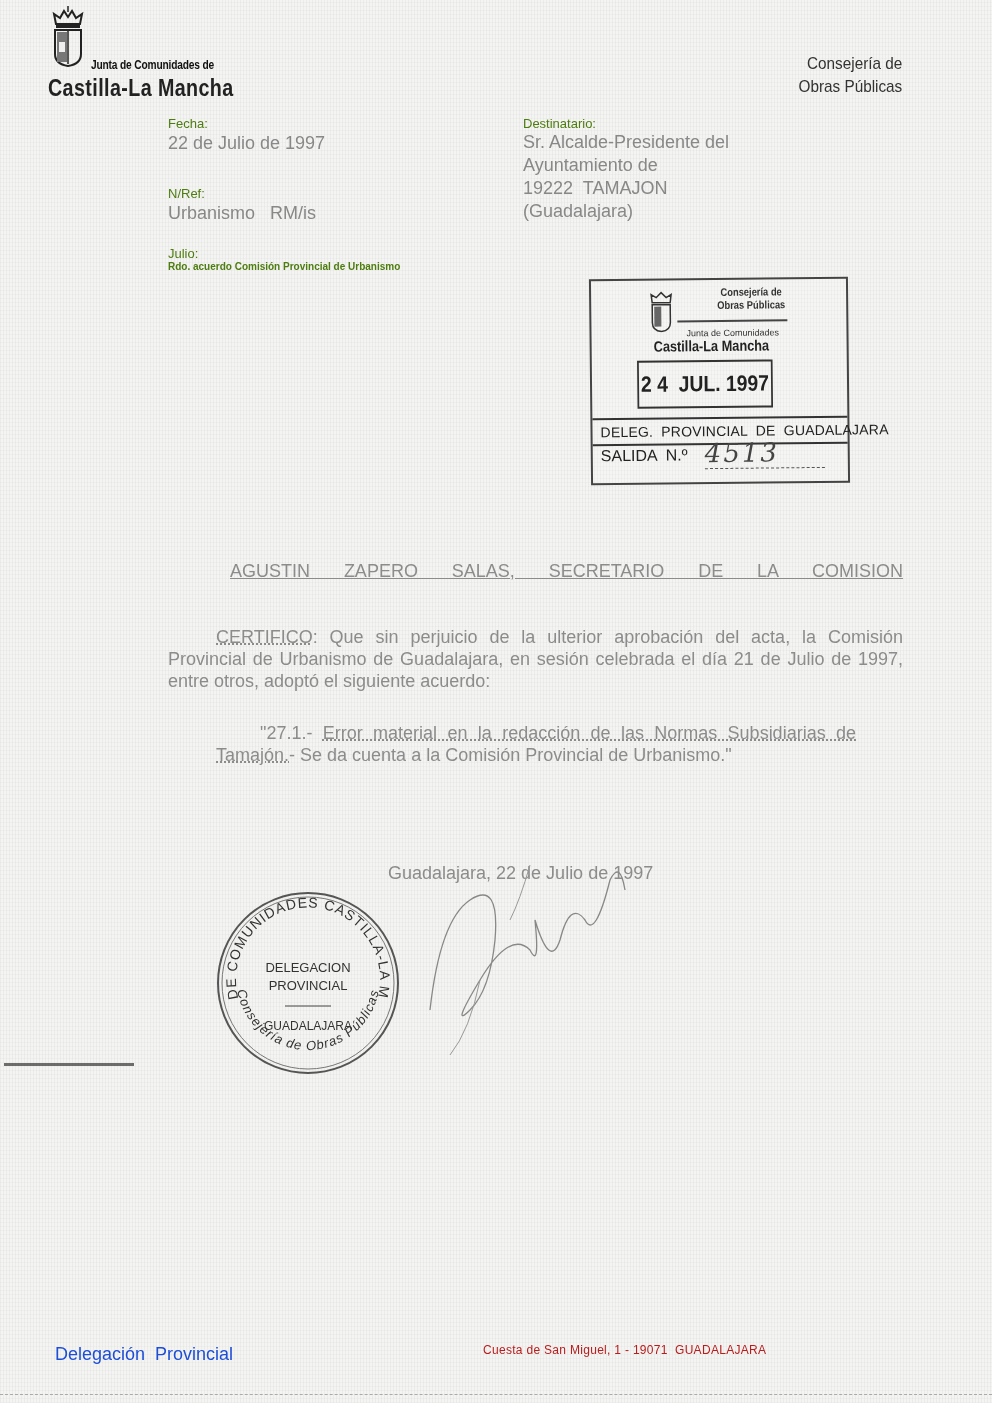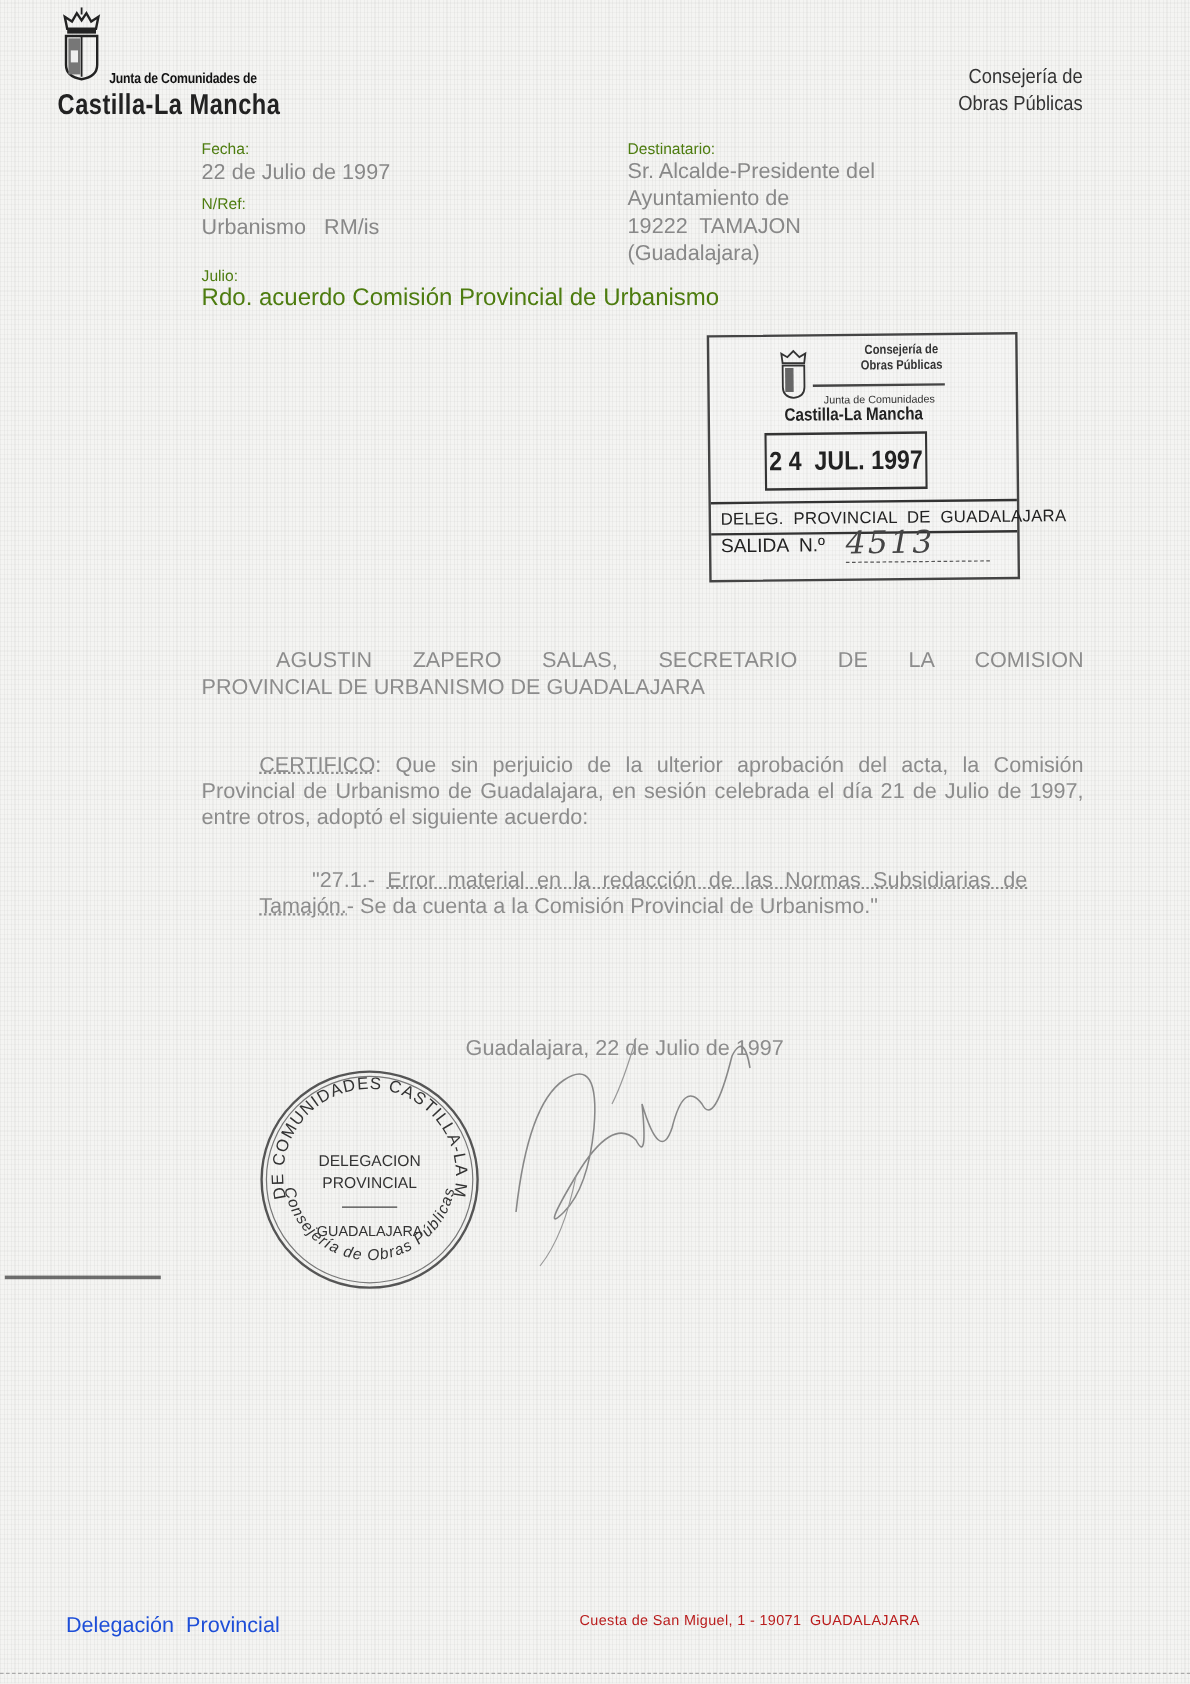--- a/index.html
+++ b/index.html
@@ -60,24 +60,24 @@
 <div class="abs logo-name-big">Castilla-La Mancha</div>
 
 <div class="abs dept">
   <div>Consejería de</div>
   <div>Obras Públicas</div>
 </div>
 
 <div class="abs" style="left:168px; top:116px;">
   <div class="lbl">Fecha:</div>
   <div class="val" style="margin-top:2px;">22 de Julio de 1997</div>
-  <div class="lbl" style="margin-top:8px;">N/Ref:</div>
+  <div class="lbl" style="margin-top:32px;">N/Ref:</div>
   <div class="val" style="margin-top:2px; white-space:pre;">Urbanismo   RM/is</div>
   <div class="lbl" style="margin-top:22px;">Julio:</div>
-  <div class="lbl" style="font-size:20px;">Rdo. acuerdo Comisión Provincial de Urbanismo</div>
+  <div class="lbl" style="font-size:10px;font-weight:bold;">Rdo. acuerdo Comisión Provincial de Urbanismo</div>
 </div>
 
 <div class="abs" style="left:523px; top:116px;">
   <div class="lbl">Destinatario:</div>
   <div class="val" style="line-height:23px;">Sr. Alcalde-Presidente del</div>
   <div class="val" style="line-height:23px;">Ayuntamiento de</div>
   <div class="val" style="line-height:23px; white-space:pre;">19222  TAMAJON</div>
   <div class="val" style="line-height:23px;">(Guadalajara)</div>
 </div>
 
@@ -93,23 +93,22 @@
   </div>
   <div style="position:absolute; left:86px; top:40px; width:110px; border-top:2px solid #444;"></div>
   <div class="st-junta">Junta de Comunidades</div>
   <div class="st-clm">Castilla-La Mancha</div>
   <div class="datebox" style="white-space:pre;">2 4  JUL. 1997</div>
   <div class="deleg" style="white-space:pre;">DELEG.  PROVINCIAL  DE  GUADALAJARA</div>
   <div class="salida" style="white-space:pre;">SALIDA  N.º</div>
   <div class="salida-num">4513</div>
 </div>
 
-<div class="abs body-text" style="left:168px; top:539px; width:735px;">
+<div class="abs body-text" style="left:168px; top:560px; width:735px;text-decoration:underline;">
   <div style="text-align:justify; text-align-last:justify; padding-left:62px;">AGUSTIN ZAPERO SALAS, SECRETARIO DE LA COMISION</div>
-  <div>PROVINCIAL DE URBANISMO DE GUADALAJARA</div>
 </div>
 
 <div class="abs body-text" style="left:168px; top:626px; width:735px; text-align:justify; text-indent:48px;">
   <span class="u">CERTIFICO</span><span>: Que sin perjuicio de la ulterior aprobación del acta, la Comisión Provincial de Urbanismo de Guadalajara, en sesión celebrada el día 21 de Julio de 1997, entre otros, adoptó el siguiente acuerdo:</span>
 </div>
 
 <div class="abs body-text" style="left:216px; top:722px; width:640px; text-align:justify; text-indent:44px;">
   <span style="white-space:pre;">"27.1.- </span><span class="u">Error material en la redacción de las Normas Subsidiarias de Tamajón.</span><span>- Se da cuenta a la Comisión Provincial de Urbanismo."</span>
 </div>
 

